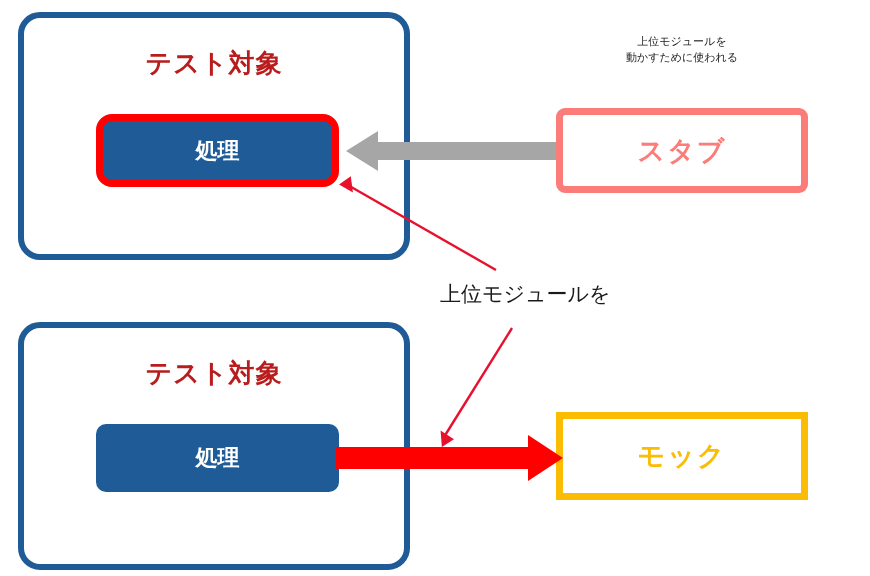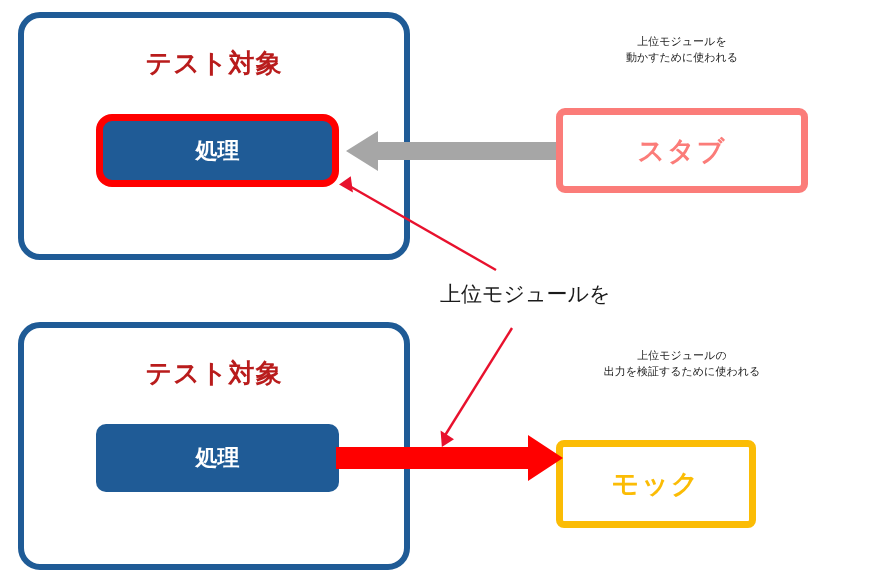--- a/index.html
+++ b/index.html
@@ -84,25 +84,24 @@
     font-size: 27px;
     letter-spacing: 2px;
   }
   #stub-box {
     left: 556px; top: 108px; width: 252px; height: 85px;
     border: 7px solid #FB7C79;
     border-radius: 9px;
     color: #FB7C79;
   }
   #mock-box {
-    left: 556px; top: 412px; width: 200px; height: 88px;
+    left: 556px; top: 412px; width: 252px; height: 88px;
     border: 7px solid #FBBC05;
-    border-radius: 8px;
+    border-radius: 0;
     color: #FBBC05;
-    margin-top: 28px;
   }
 
   
   .caption {
     position: absolute;
     color: #1a1a1a;
     font-family: "Liberation Serif", "DejaVu Serif", serif;
     font-size: 11px;
     line-height: 1.45;
     text-align: center;
@@ -142,22 +141,20 @@
   </div>
 
   <div class="sut-box" id="sut-bottom">
     <div class="sut-title">テスト対象</div>
   </div>
 
   <div class="proc-box" id="proc-bottom">
     <span>処理</span>
   </div>
 
-  <div class="caption" id="mock-caption">上位モジュールの
-出力を検証するために使われる</div>
 
   <div class="double-box" id="mock-box">
     <span>モック</span>
   </div>
 
   <div id="verify-label">上位モジュールを</div>
 
   <svg class="svg-layer" viewBox="0 0 870 576" xmlns="http://www.w3.org/2000/svg">
 
     <g>

